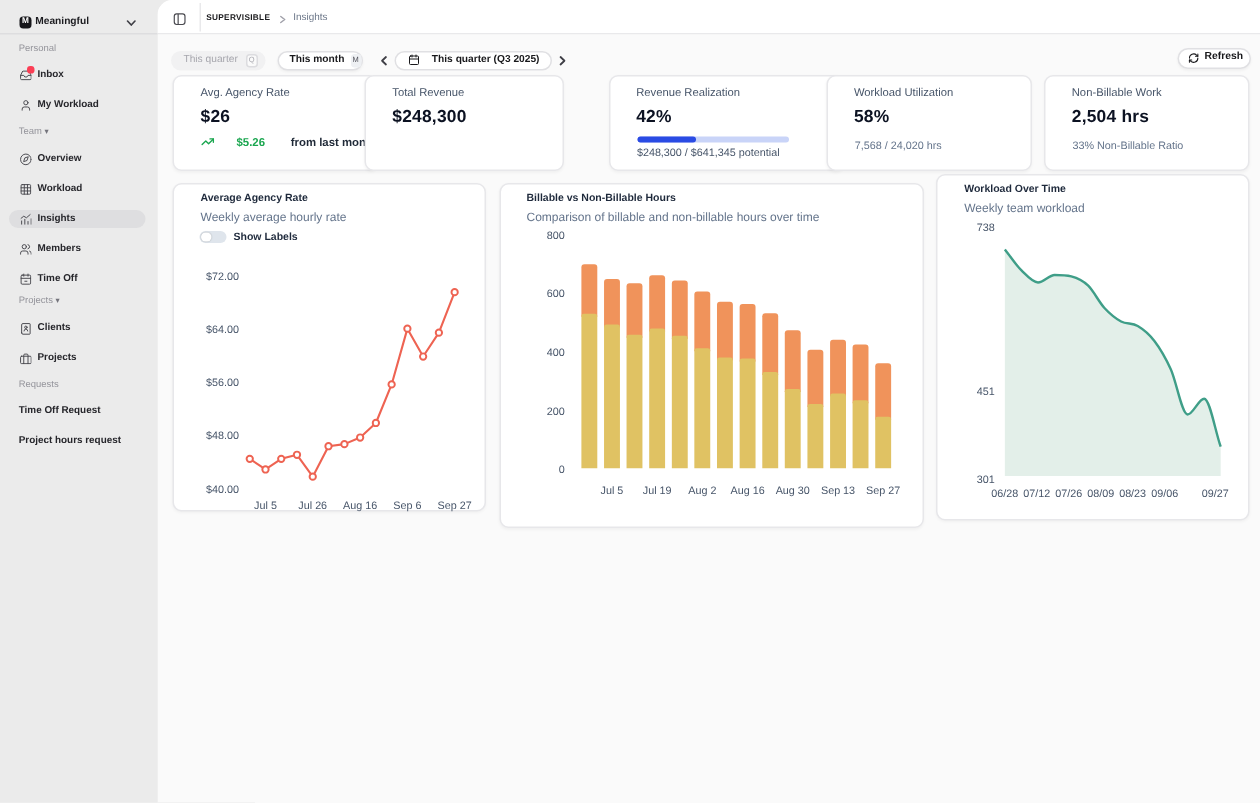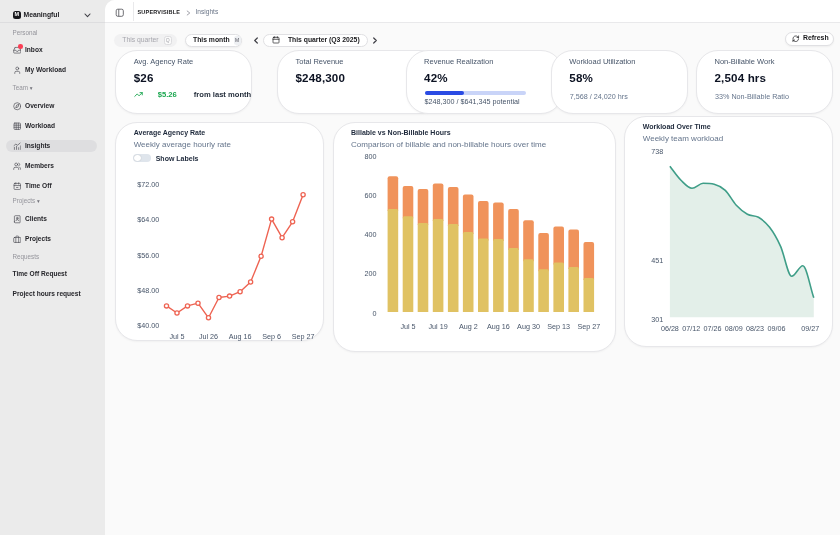--- a/index.html
+++ b/index.html
@@ -7,21 +7,21 @@
   .abs { position:absolute; }
   #page { position:relative; width:840px; height:535px; }
   #sidebar { position:absolute; left:0; top:0; width:105px; height:535px; background:#ebebeb; }
   .slabel { position:absolute; left:12.5px; font-size:6.3px; color:#94949b; white-space:nowrap; line-height:1;}
   .sitem { position:absolute; left:12.5px; display:flex; align-items:center; gap:4px; white-space:nowrap;
            font-size:6.6px; font-weight:700; color:#26262b; line-height:1;}
   .sitem svg { flex:0 0 auto; }
   #main { position:absolute; left:105px; top:0; width:735px; height:535px; background:#fafafa; border-top-left-radius:10px; }
   #topbar { position:absolute; left:105px; top:0; width:735px; height:23px; background:#ffffff;
             border-bottom:1px solid #e9e9eb; border-top-left-radius:10px; }
-  .card { position:absolute; background:#fff; border:1px solid #e7e7ea; border-radius:22px;
+  .card { position:absolute; background:#fff; border:1px solid #e7e7ea; border-radius:6px;
           box-shadow:0 1px 2px rgba(0,0,0,0.04); }
   .ktitle { position:absolute; left:17.5px; top:7px; font-size:7.5px; color:#475569; white-space:nowrap; line-height:1;}
   .knum { position:absolute; left:17.5px; top:21.2px; font-size:11.6px; font-weight:700; color:#0c1222; letter-spacing:0.15px; white-space:nowrap; line-height:1;}
   .ksub { position:absolute; left:18px; font-size:7.2px; color:#64748b; white-space:nowrap; line-height:1;}
   .ctitle { position:absolute; left:17.5px; top:6.3px; font-size:7px; font-weight:700; color:#1e293b; white-space:nowrap; line-height:1;}
   .csub { position:absolute; left:17.5px; top:18.1px; font-size:8px; color:#64748b; white-space:nowrap; line-height:1;}
   .pill { position:absolute; top:33.5px; height:13.5px; display:flex; align-items:center; border-radius:7px; font-size:6.8px; line-height:1; white-space:nowrap;}
 </style>
 </head>
 <body>
@@ -165,21 +165,21 @@
       <div class="knum">$26</div>
 <div class="abs" style="left:17.5px;top:39.5px;display:flex;align-items:center;gap:15px;font-size:7.6px;line-height:1;">
         <svg width="9" height="9" viewBox="0 0 24 24" fill="none" stroke="#1aa64f" stroke-width="2.4" stroke-linecap="round" stroke-linejoin="round">
           <polyline points="22 7 13.5 15.5 8.5 10.5 2 17"></polyline>
           <polyline points="16 7 22 7 22 13"></polyline>
         </svg>
         <span style="color:#1aa64f;font-weight:700;">$5.26</span>
         <span style="color:#1f2937;font-weight:700;">&nbsp;from last month</span>
       </div>
     </div>
-  <div class="card" style="left:277px;top:49.5px;width:164px;height:64.2px;">
+  <div class="card" style="left:243px;top:49.5px;width:133px;height:64.2px;">
       <div class="ktitle">Total Revenue</div>
       <div class="knum">$248,300</div>
     </div>
   <div class="card" style="left:405.6px;top:49.5px;width:157px;height:64.2px;">
       <div class="ktitle">Revenue Realization</div>
       <div class="knum">42%</div>
 <div class="abs" style="left:18.4px;top:40.2px;width:100.6px;height:4.8px;border-radius:3px;background:#c9d4f8;"></div>
 <div class="abs" style="left:18.4px;top:40.2px;width:39.4px;height:4.8px;border-radius:3px;background:#2a4be4;"></div>
 <div class="ksub" style="top:47.6px;color:#475569;">$248,300 / $641,345 potential</div>
     </div>

